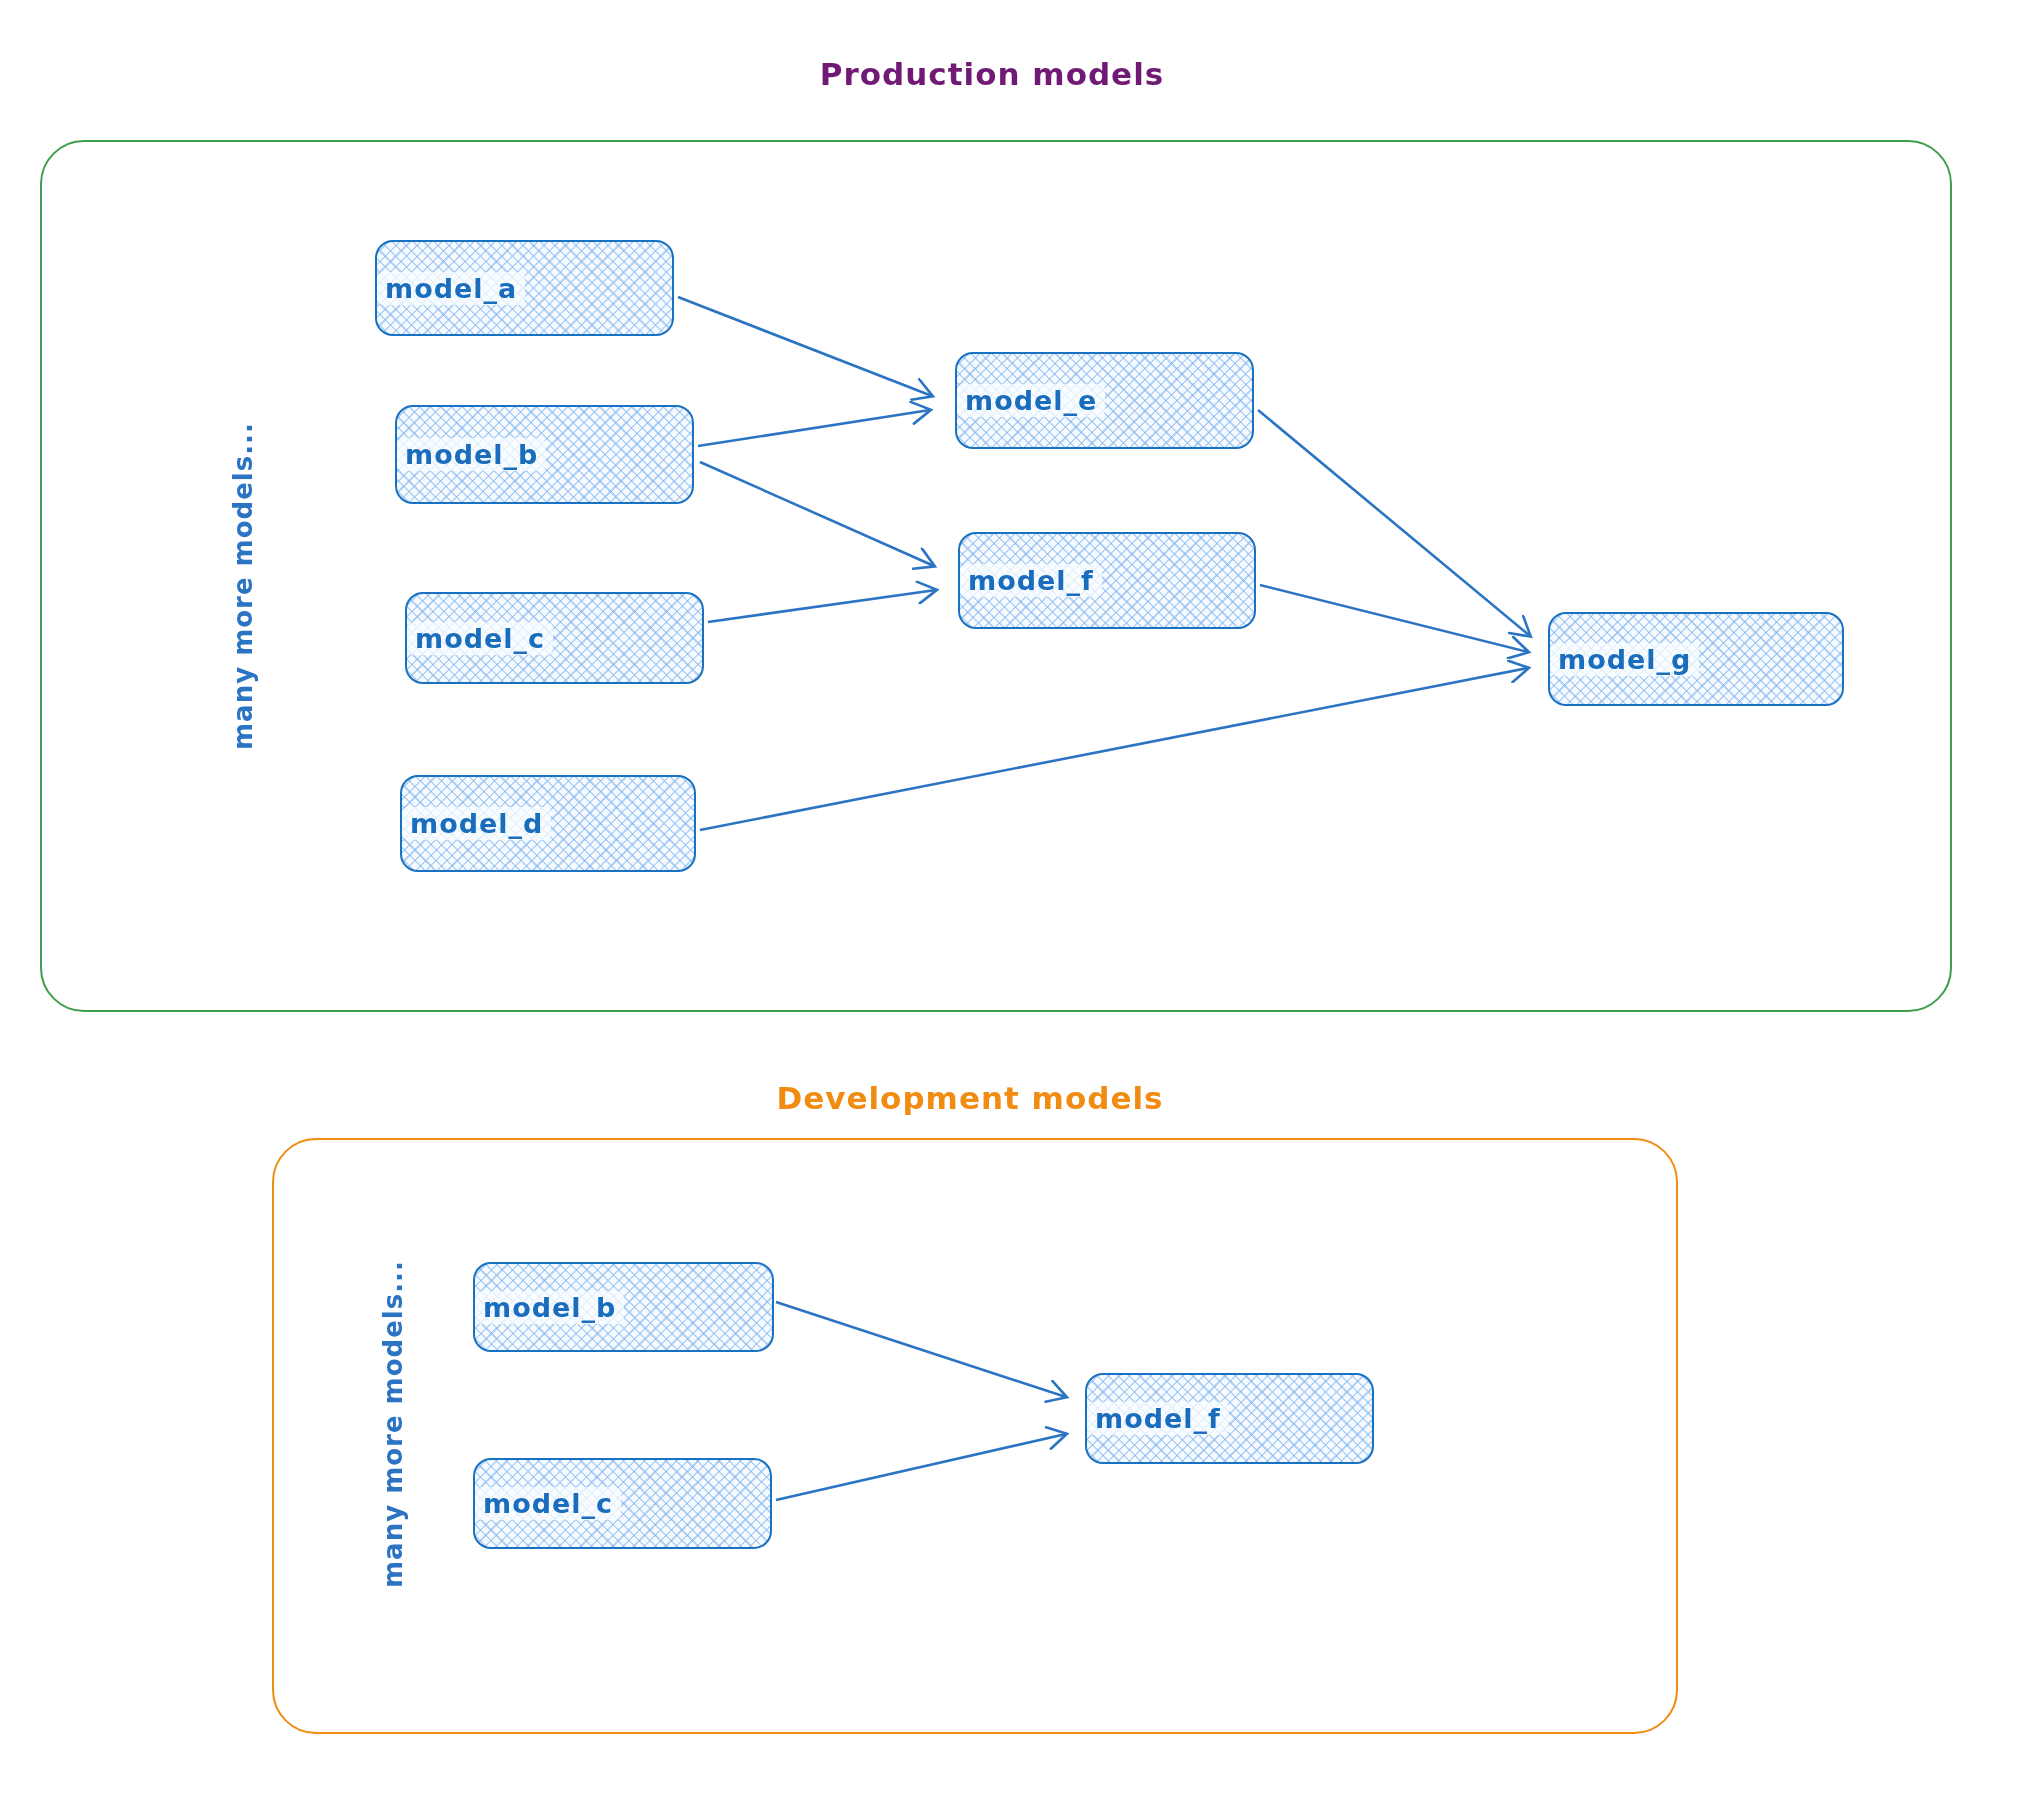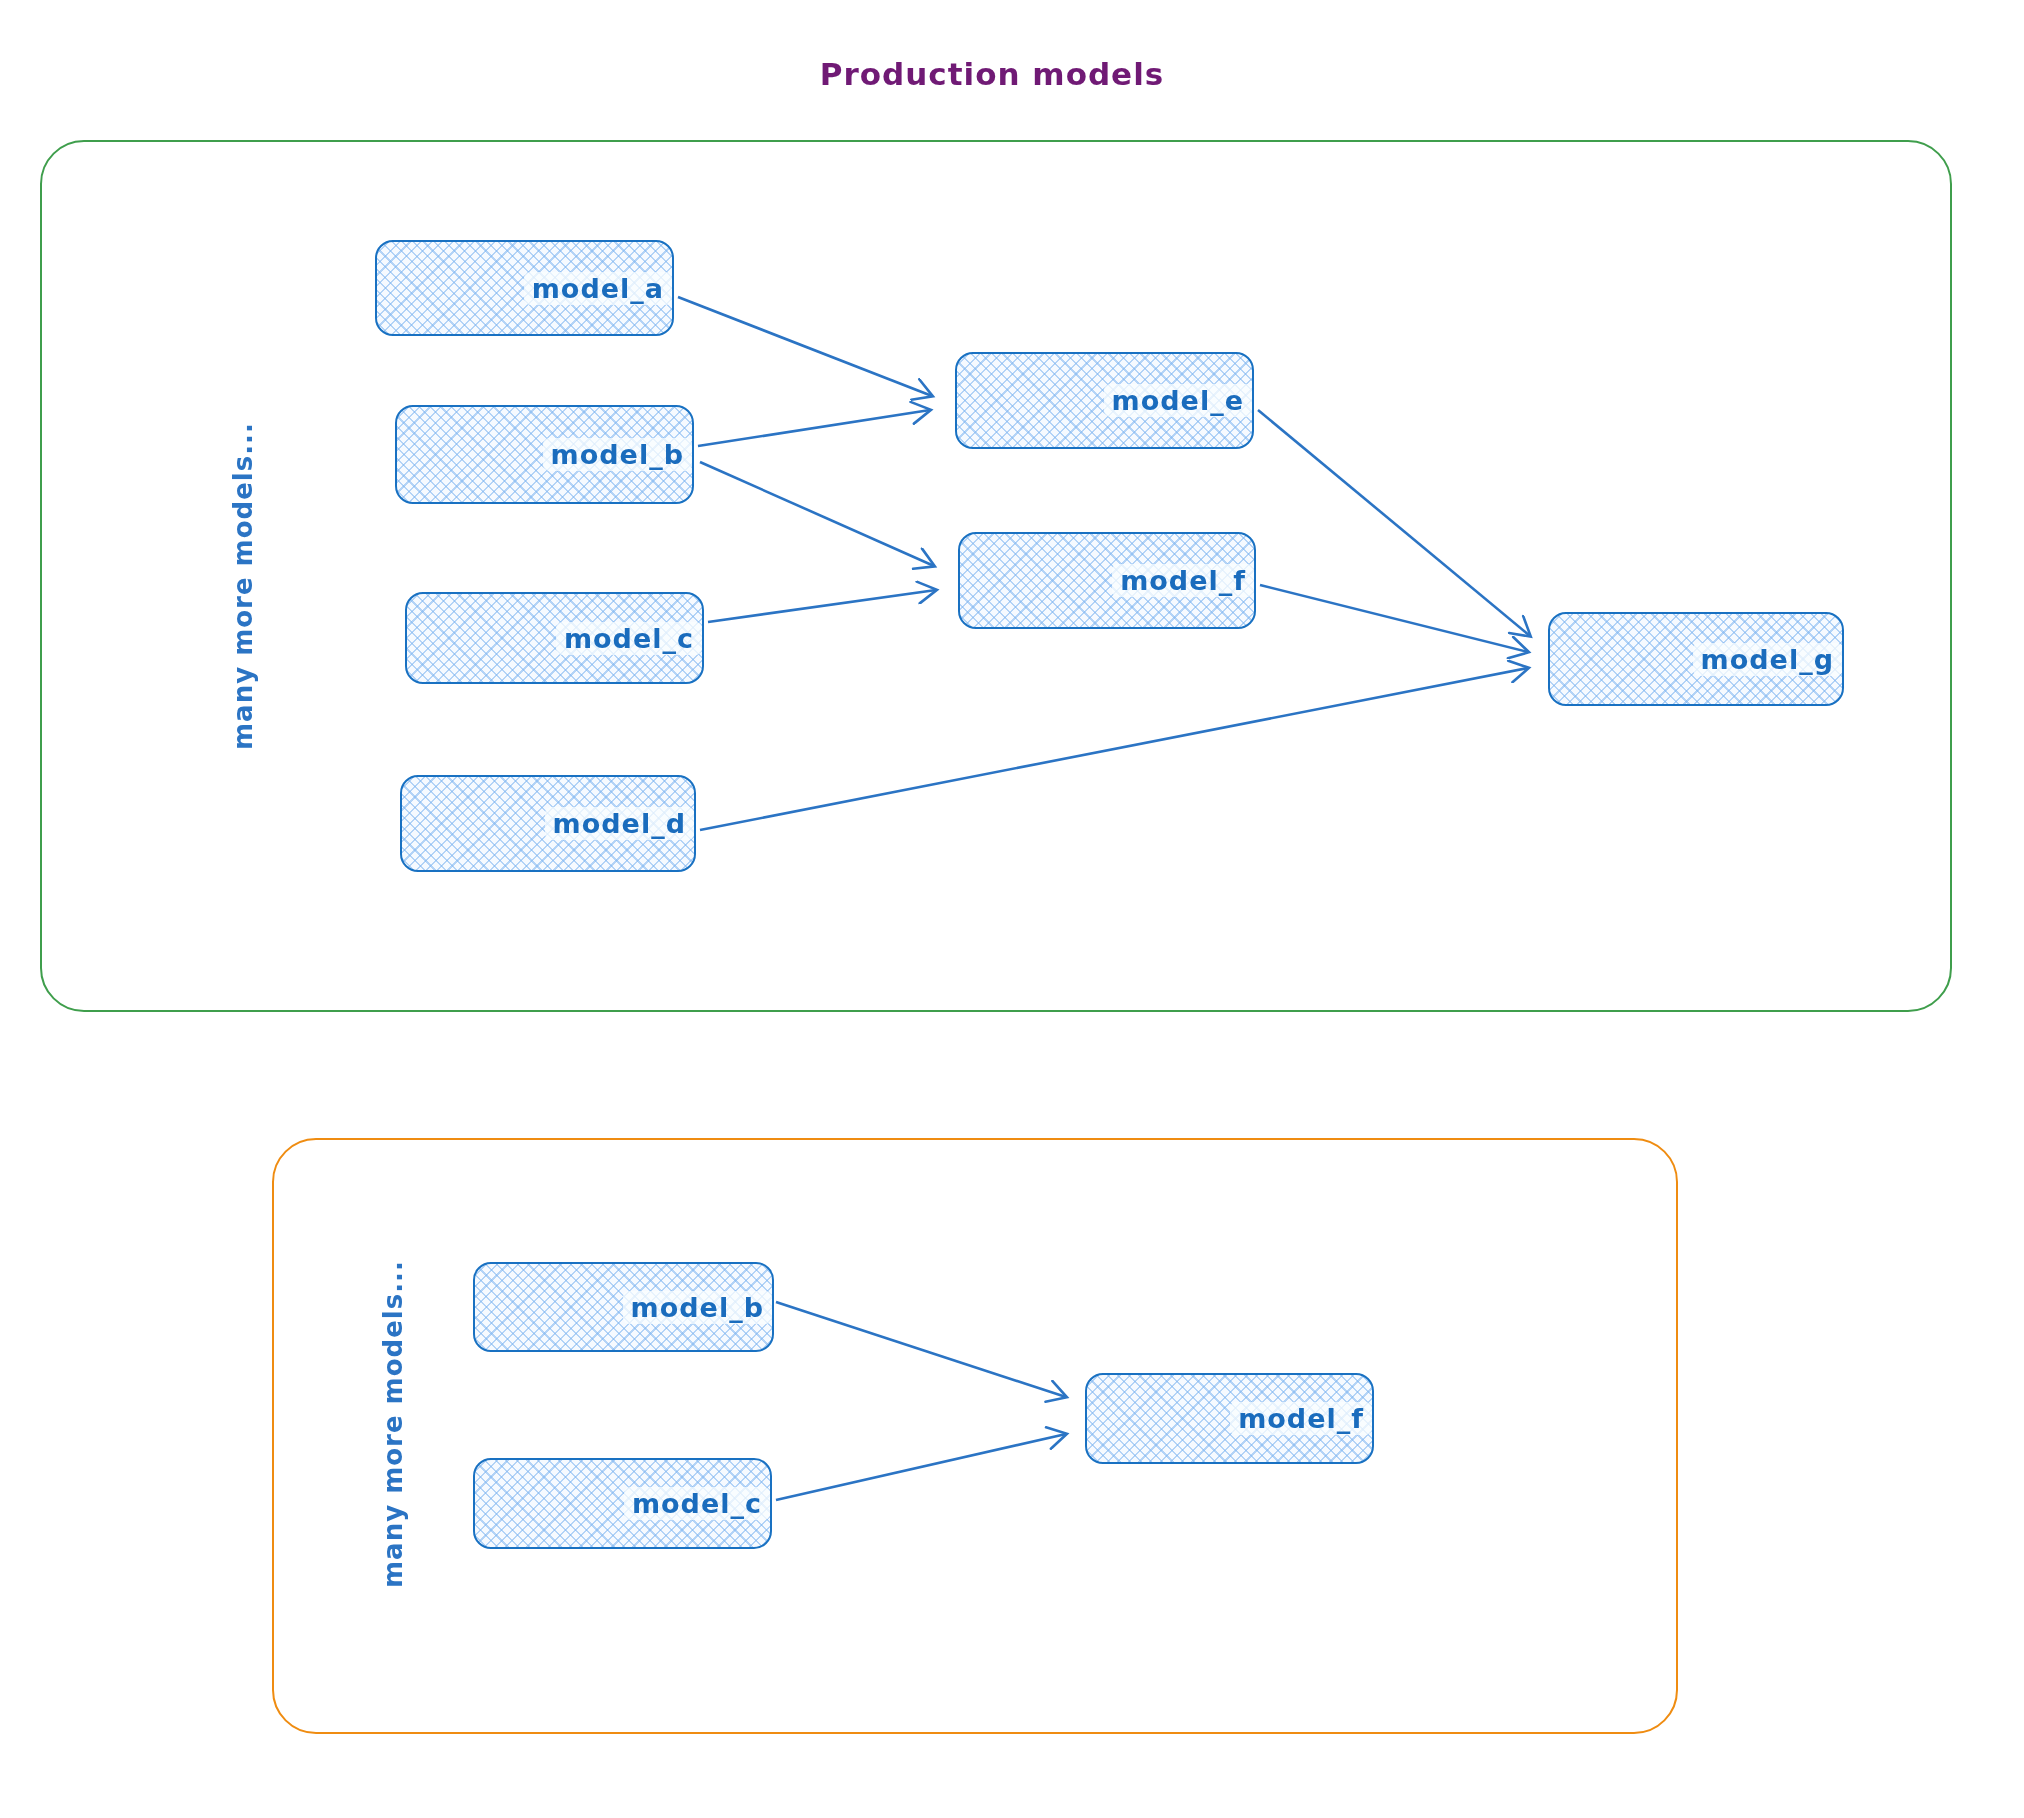--- a/index.html
+++ b/index.html
@@ -31,21 +31,21 @@
   .side-label.production{left:228px;top:470px;height:280px;}
   .side-label.development{left:378px;top:1288px;height:300px;}
 
   
   .node{
     position:absolute;border:2.5px solid #1971c2;border-radius:18px;
     background:
       repeating-linear-gradient(45deg, rgba(125,180,240,.55) 0 1.6px, transparent 1.6px 7.5px),
       repeating-linear-gradient(135deg, rgba(125,180,240,.55) 0 1.6px, transparent 1.6px 7.5px),
       #f6faff;
-    display:flex;align-items:center;justify-content:flex-end;
+    display:flex;align-items:center;justify-content:flex-start;
     color:#1a6cbd;font-size:27px;font-weight:600;letter-spacing:1px;
   }
   .node span{
     background:rgba(250,253,255,.75);padding:1px 8px;border-radius:6px;
   }
 
   
   .n-pa{left:375px;top:240px;width:295px;height:92px;}
   .n-pb{left:395px;top:405px;width:295px;height:95px;}
   .n-pc{left:405px;top:592px;width:295px;height:88px;}
@@ -88,20 +88,21 @@
   <div class="node n-pd">
     <span>model_d</span>
   </div>
   <div class="node n-pf">
     <span>model_f</span>
   </div>
   <div class="node n-pg">
     <span>model_g</span>
   </div>
 
+  <div class="section-title development">Development models</div>
 
   <div class="frame development"></div>
 
   <div class="side-label development">many more models...</div>
 
   <div class="node n-db">
     <span>model_b</span>
   </div>
   <div class="node n-dc">
     <span>model_c</span>

